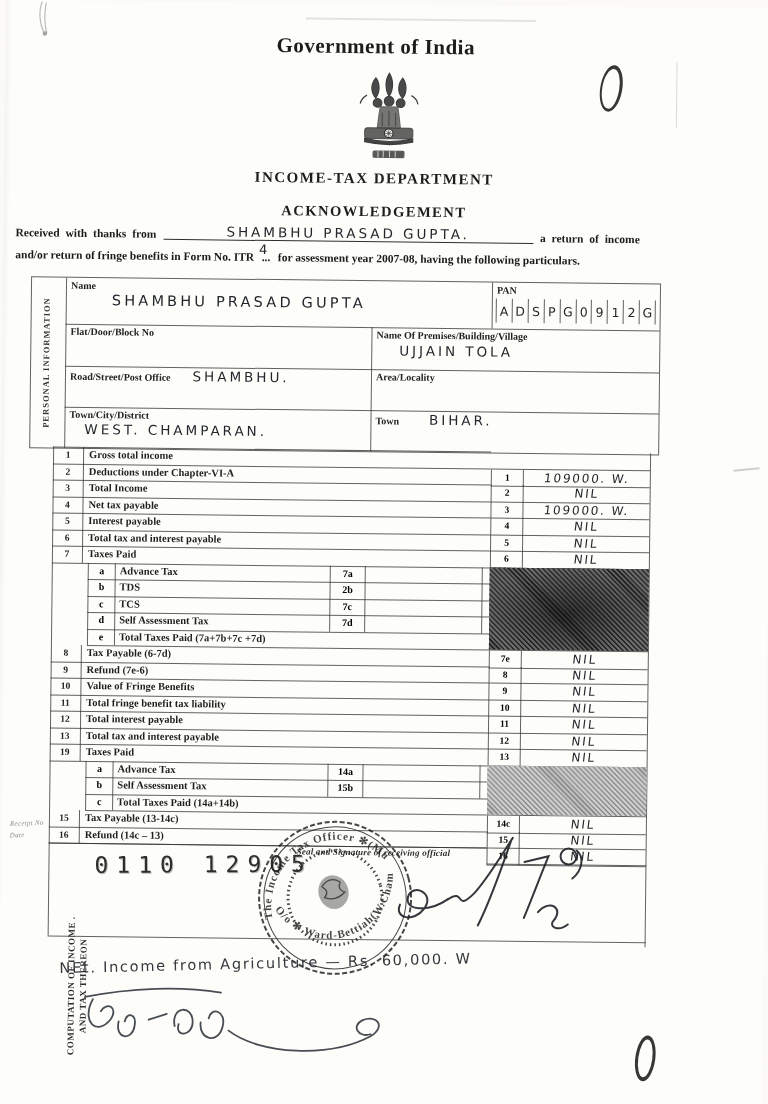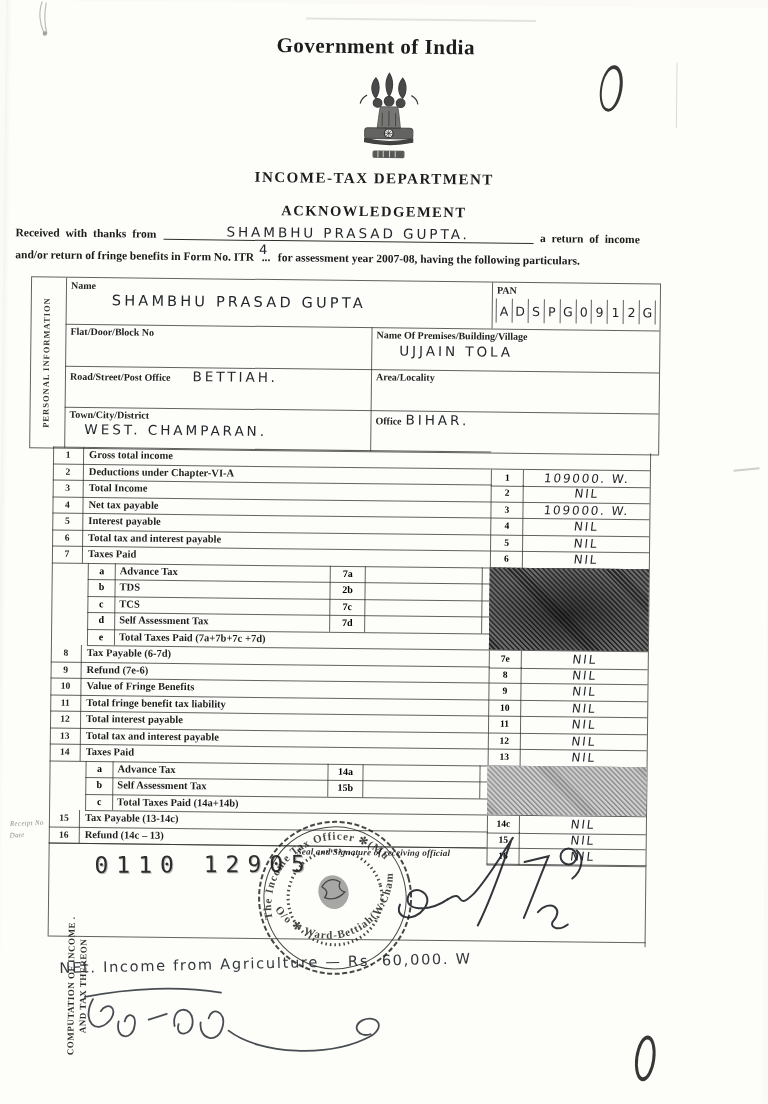--- a/index.html
+++ b/index.html
@@ -192,34 +192,34 @@
       <div class="flbl">Flat/Door/Block No</div>
       <div class="hw val"></div>
     </div>
     <div class="pcell" style="left:340px;top:46px;width:288px;height:42px">
       <div class="flbl">Name Of Premises/Building/Village</div>
       <div class="hw val">UJJAIN TOLA</div>
     </div>
 
     <div class="pcell" style="left:34px;top:88px;width:306px;height:41px">
       <div class="flbl" style="display:inline-block">Road/Street/Post Office</div>
-      <span class="hw" style="margin-left:18px">BETTIAH.</span>
+      <span class="hw" style="margin-left:18px">SHAMBHU.</span>
     </div>
     <div class="pcell" style="left:340px;top:88px;width:288px;height:41px">
       <div class="flbl">Area/Locality</div>
       <div class="hw val"></div>
     </div>
 
     <div class="pcell" style="left:34px;top:129px;width:306px;height:41px">
       <div class="flbl">Town/City/District</div>
       <div class="hw" style="margin:1px 0 0 20px">WEST. CHAMPARAN.</div>
     </div>
     <div class="pcell" style="left:340px;top:129px;width:288px;height:41px">
-      <div class="flbl" style="display:inline-block">Office</div>
-      <span class="hw" style="">BIHAR.</span>
+      <div class="flbl" style="display:inline-block">Town</div>
+      <span class="hw" style="margin-left:26px">BIHAR.</span>
     </div>
   </div>
 
   <div class="abs ctable">
     <div class="svert s1">
       <div>COMPUTATION OF INCOME .</div>
       <div>AND TAX THEREON</div>
     </div>
     <div class="svert s2">
       <div>COMPUTATION OF FRINGE</div>
@@ -308,21 +308,21 @@
         </div>
         <div class="trow" style="top: 264px;">
           <div class="sn">12</div>
           <div class="rl">Total interest payable</div>
         </div>
         <div class="trow" style="top: 280.5px;">
           <div class="sn">13</div>
           <div class="rl">Total tax and interest payable</div>
         </div>
         <div class="trow" style="top: 297px;">
-          <div class="sn">14</div>
+          <div class="sn">19</div>
           <div class="rl">Taxes Paid</div>
         </div>
         <div class="trow sub" style="top: 313.5px;">
           <div class="sl">a</div>
           <div class="rl">Advance Tax</div>
           <div class="bx">14a</div>
           <div class="bv"></div>
         </div>
         <div class="trow sub" style="top: 330px;">
           <div class="sl">b</div>

